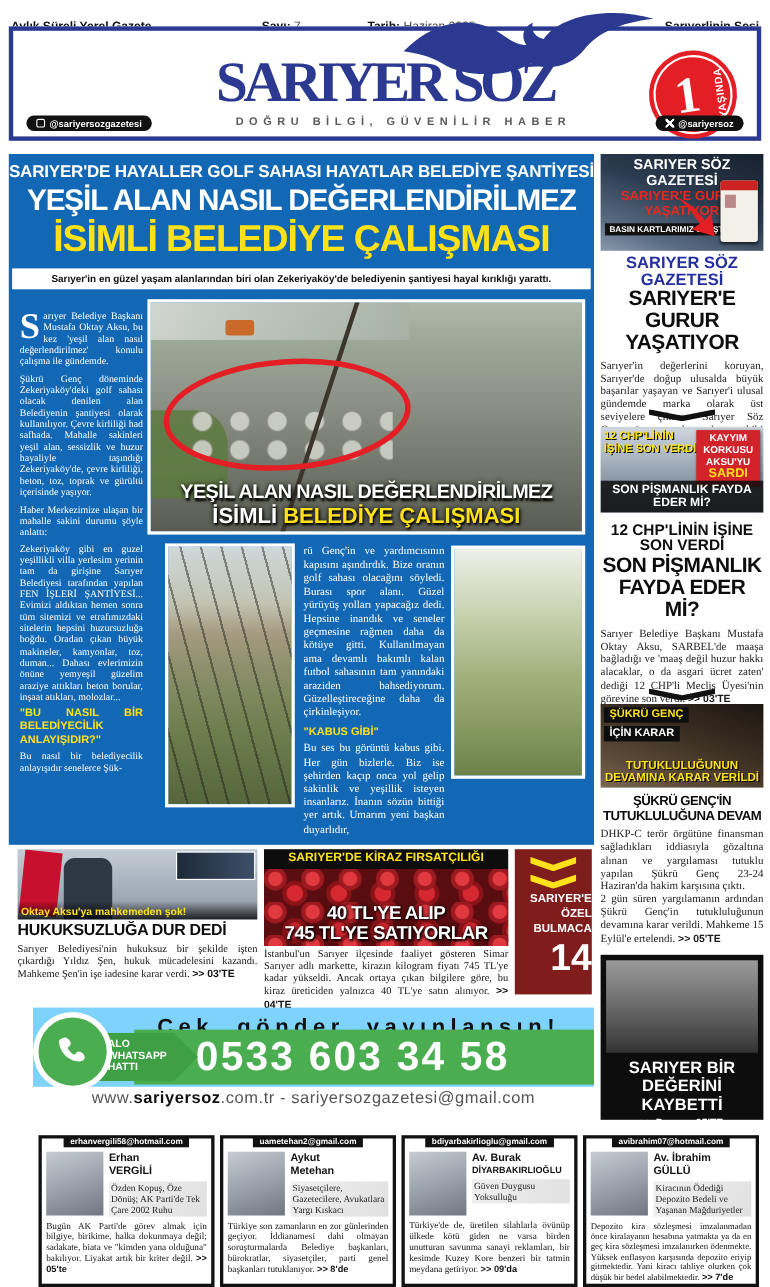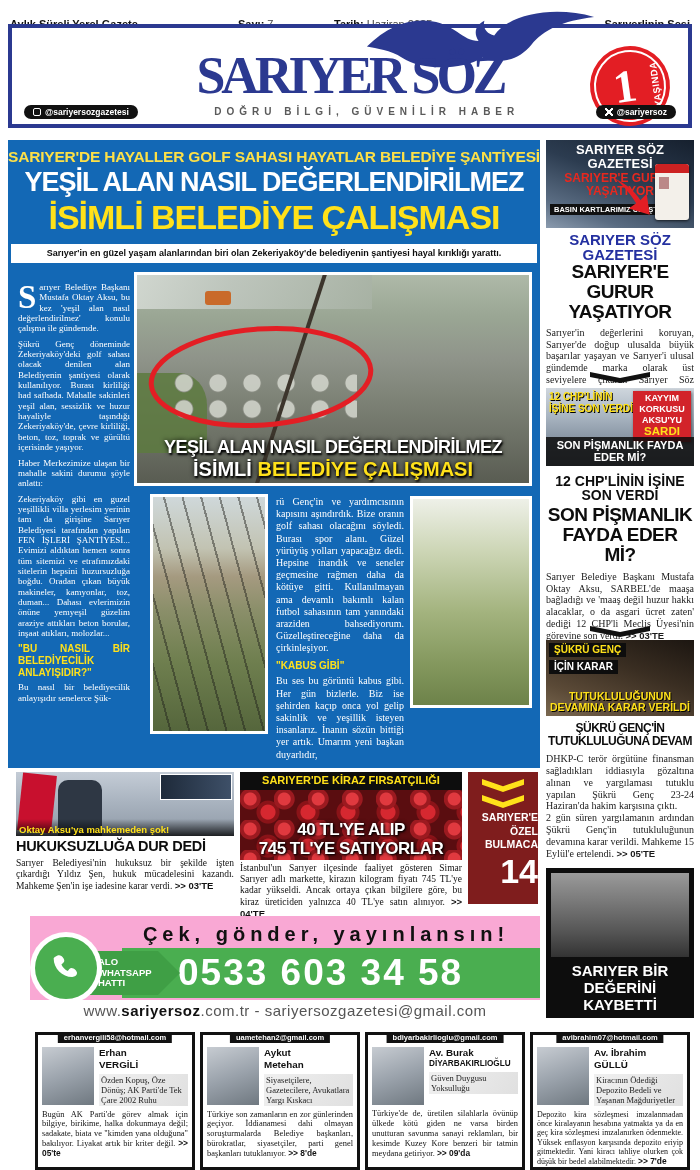--- a/index.html
+++ b/index.html
@@ -22,21 +22,21 @@
   .mh-badge-num{font:bold 46px/1 "Liberation Serif",serif;color:#fff;margin-left:-10px}
   .mh-badge-text{position:absolute;right:-14px;top:31px;transform:rotate(-90deg);font:bold 9.5px/1 "Liberation Sans",sans-serif;color:#fff;letter-spacing:.5px}
   .mh-bottom{position:absolute;left:12px;right:12px;bottom:5px;display:flex;align-items:center;justify-content:space-between}
   .social-pill{display:flex;align-items:center;gap:4px;background:#111;color:#fff;border-radius:10px;padding:3px 9px;font:bold 8.5px/1 "Liberation Sans",sans-serif}
   .pi-insta{width:8px;height:8px;border:1px solid #fff;border-radius:2px}
   .pi-x{width:8px;height:8px;background:linear-gradient(45deg,transparent 40%,#fff 40%,#fff 60%,transparent 60%),linear-gradient(-45deg,transparent 40%,#fff 40%,#fff 60%,transparent 60%)}
   .tagline{font:bold 10px/1 "Liberation Sans",sans-serif;letter-spacing:5px;color:#5a5a5a}
 
   
   .lead{position:absolute;top:140px;left:8px;width:532px;height:628px;background:#1368b5}
-  .lead-kicker{position:absolute;top:9px;left:0;width:100%;text-align:center;font:bold 15.5px/1 "Liberation Sans",sans-serif;color:#fde047;letter-spacing:-.2px;white-space:nowrap}
+  .lead-kicker{position:absolute;top:9px;left:0;width:100%;text-align:right;font:bold 15.5px/1 "Liberation Sans",sans-serif;color:#ffffff;letter-spacing:-.2px;white-space:nowrap}
   .lead-h1{position:absolute;top:28px;left:0;width:100%;text-align:center;font:bold 27px/1.1 "Liberation Sans",sans-serif;color:#fff;letter-spacing:-1px;white-space:nowrap}
   .lead-h2{position:absolute;top:58px;left:0;width:100%;text-align:center;font:bold 34px/1.15 "Liberation Sans",sans-serif;color:#ffe11a;letter-spacing:-1px;white-space:nowrap}
   .lead-deck{position:absolute;top:104px;left:3px;right:3px;background:#fff;color:#0d0d0d;font:bold 9px/1 "Liberation Sans",sans-serif;text-align:center;padding:5px 0;white-space:nowrap;overflow:hidden}
   .lead-col1{position:absolute;left:10px;top:142px;width:112px;font:9px/1.15 "Liberation Serif",serif;color:#fff;text-align:justify}
   .lead-col1 p{margin:0 0 5px}
   .dropcap{float:left;font:bold 33px/.8 "Liberation Serif",serif;margin:2px 3px 0 0;color:#fff}
   .lead-sub{font:bold 10px/1.2 "Liberation Sans",sans-serif;color:#ffe11a;margin:1px 0 3px}
   .photo-main{position:absolute;left:126px;top:132px;width:398px;height:214px;border:3px solid #fff;background:linear-gradient(180deg,#aeb9a8 0%,#9aa694 20%,#8f948a 40%,#7d8276 60%,#6b6f64 80%,#595c52 100%);overflow:hidden}
   .pm-buildings{position:absolute;left:0;top:0;width:60%;height:34px;background:linear-gradient(90deg,#d9ded9 0%,#c2c9c2 40%,#a9b3a6 100%);opacity:.8}
   .pm-excavator{position:absolute;left:68px;top:16px;width:26px;height:14px;background:#c96a2a;border-radius:3px}
@@ -108,21 +108,21 @@
   .cherry-photo{position:relative;height:70px;background-color:#5a0d10;background-image:radial-gradient(circle at 30% 30%,#e0393f 0 6px,#9c1a20 7px 10px,transparent 11px),radial-gradient(circle at 70% 65%,#d62830 0 7px,#8a1318 8px 11px,transparent 12px);background-size:34px 30px,40px 34px}
   .cherry-overlay{position:absolute;bottom:2px;left:0;width:100%;text-align:center;color:#fff;font:bold 17px/1.08 "Liberation Sans",sans-serif;letter-spacing:-.5px;text-shadow:1px 1px 2px #000,0 0 4px #000}
   .cherry-body{font:9.5px/1.16 "Liberation Serif",serif;text-align:justify;margin-top:3px}
   .puzzle{position:absolute;left:468px;top:772px;width:70px;height:132px;background:#7f1d1d;text-align:right;padding-top:7px}
   .pz-chev{width:42px;height:13px;margin:0 auto 3px;background:#ffe11a;clip-path:polygon(0 0,50% 55%,100% 0,100% 45%,50% 100%,0 45%)}
   .pz-l{color:#fff;font:bold 10.5px/1.3 "Liberation Sans",sans-serif}
   .pz-num{color:#fff;font:bold 34px/1.05 "Liberation Sans",sans-serif;margin-top:2px}
 
   
   .wa{position:absolute;left:30px;top:916px;width:510px;height:106px}
-  .wa-top{position:relative;height:84px;background:#f9a8d4}
+  .wa-top{position:relative;height:72px;background:#7dd3fc}
   .wa-slogan{padding:7px 6px 0 88px;text-align:center;font:bold 20px/1.1 "Liberation Sans",sans-serif;letter-spacing:5px;color:#111;white-space:nowrap}
   .wa-green{position:absolute;left:92px;right:0;bottom:2px;height:50px;background:#4aae50;color:#fff;font:bold 37px/50px "Liberation Sans",sans-serif;letter-spacing:2px;padding-left:56px;white-space:nowrap}
   .wa-ribbon{position:absolute;left:58px;bottom:5px;width:92px;height:44px;background:#3f9f45;clip-path:polygon(0 0,76% 0,100% 50%,76% 100%,0 100%);z-index:2;color:#fff;display:flex;flex-direction:column;justify-content:center;padding-left:10px}
   .wa-ribbon span{display:block;font:bold 9.5px/1.15 "Liberation Sans",sans-serif}
   .wa-icon{position:absolute;left:0;bottom:-4px;width:72px;height:72px;background:#fff;border-radius:50%;z-index:3;display:flex;align-items:center;justify-content:center}
   .wa-icon-inner{width:62px;height:62px;background:#4aae50;border-radius:50%;display:flex;align-items:center;justify-content:center}
   .wa-web{height:22px;background:#fff;text-align:center;font:15px/22px "Liberation Sans",sans-serif;color:#555;letter-spacing:.5px;white-space:nowrap}
   .wa-web b{color:#111}
 
   
@@ -171,21 +171,21 @@
   </div>
 
   <div class="lead">
     <div class="lead-kicker">SARIYER'DE HAYALLER GOLF SAHASI HAYATLAR BELEDİYE ŞANTİYESİ</div>
     <div class="lead-h1">YEŞİL ALAN NASIL DEĞERLENDİRİLMEZ</div>
     <div class="lead-h2">İSİMLİ BELEDİYE ÇALIŞMASI</div>
     <div class="lead-deck">Sarıyer'in en güzel yaşam alanlarından biri olan Zekeriyaköy'de belediyenin şantiyesi hayal kırıklığı yarattı.</div>
 
     <div class="lead-col1">
       <p><span class="dropcap">S</span><span>arıyer Belediye Başkanı Mustafa Oktay Aksu, bu kez 'yeşil alan nasıl değerlendirilmez' konulu çalışma ile gündemde.</span></p>
-      <p>Şükrü Genç döneminde Zekeriyaköy'deki golf sahası olacak denilen alan Belediyenin şantiyesi olarak kullanılıyor. Burası kirliliği had safhada. Mahalle sakinleri yeşil alan, sessizlik ve huzur hayaliyle taşındığı Zekeriyaköy'de, çevre kirliliği, beton, toz, toprak ve gürültü içerisinde yaşıyor.</p>
+      <p>Şükrü Genç döneminde Zekeriyaköy'deki golf sahası olacak denilen alan Belediyenin şantiyesi olarak kullanılıyor. Çevre kirliliği had safhada. Mahalle sakinleri yeşil alan, sessizlik ve huzur hayaliyle taşındığı Zekeriyaköy'de, çevre kirliliği, beton, toz, toprak ve gürültü içerisinde yaşıyor.</p>
       <p>Haber Merkezimize ulaşan bir mahalle sakini durumu şöyle anlattı:</p>
       <p>Zekeriyaköy gibi en guzel yeşillikli villa yerlesim yerinin tam da girişine Sarıyer Belediyesi tarafından yapılan FEN İŞLERİ ŞANTİYESİ... Evimizi aldıktan hemen sonra tüm sitemizi ve etrafımızdaki sitelerin hepsini huzursuzluğa boğdu. Oradan çıkan büyük makineler, kamyonlar, toz, duman... Dahası evlerimizin önüne yemyeşil güzelim araziye attıkları beton borular, inşaat atıkları, molozlar...</p>
       <div class="lead-sub">"BU NASIL BİR BELEDİYECİLİK ANLAYIŞIDIR?"</div>
       <p>Bu nasıl bir belediyecilik anlayışıdır senelerce Şük-</p>
     </div>
 
     <div class="photo-main">
       <div class="pm-buildings"></div>
       <div class="pm-excavator"></div>
       <div class="pm-green"></div>

